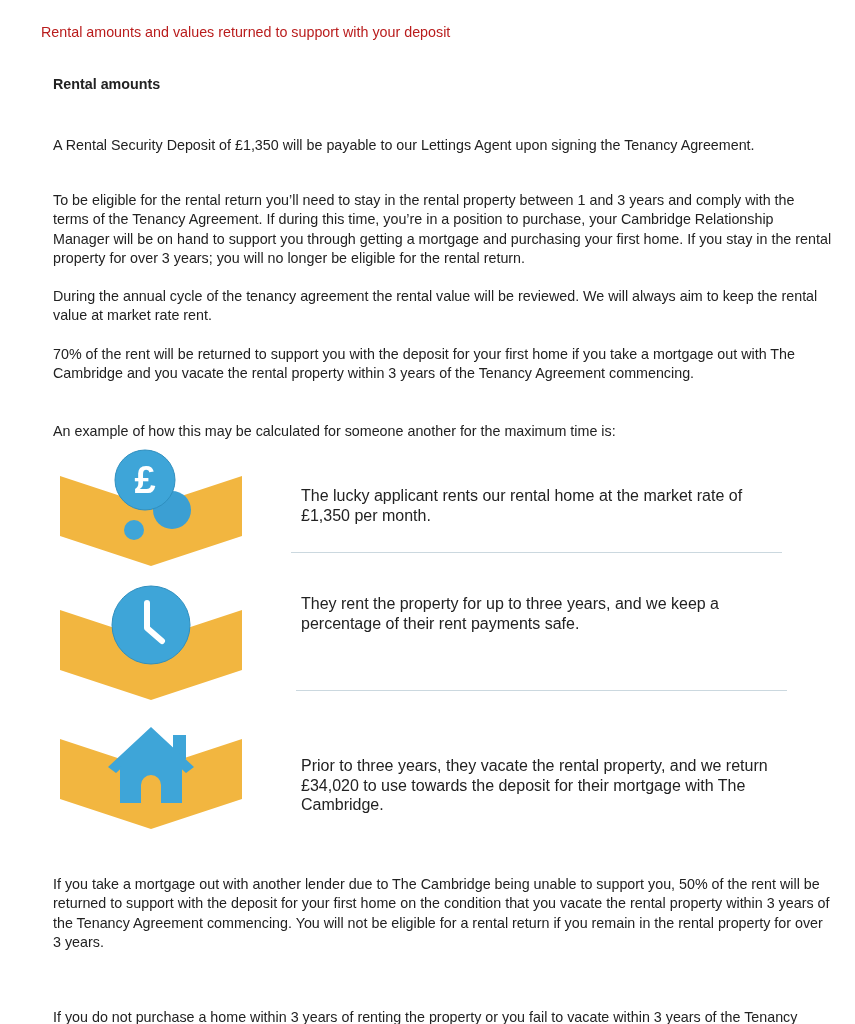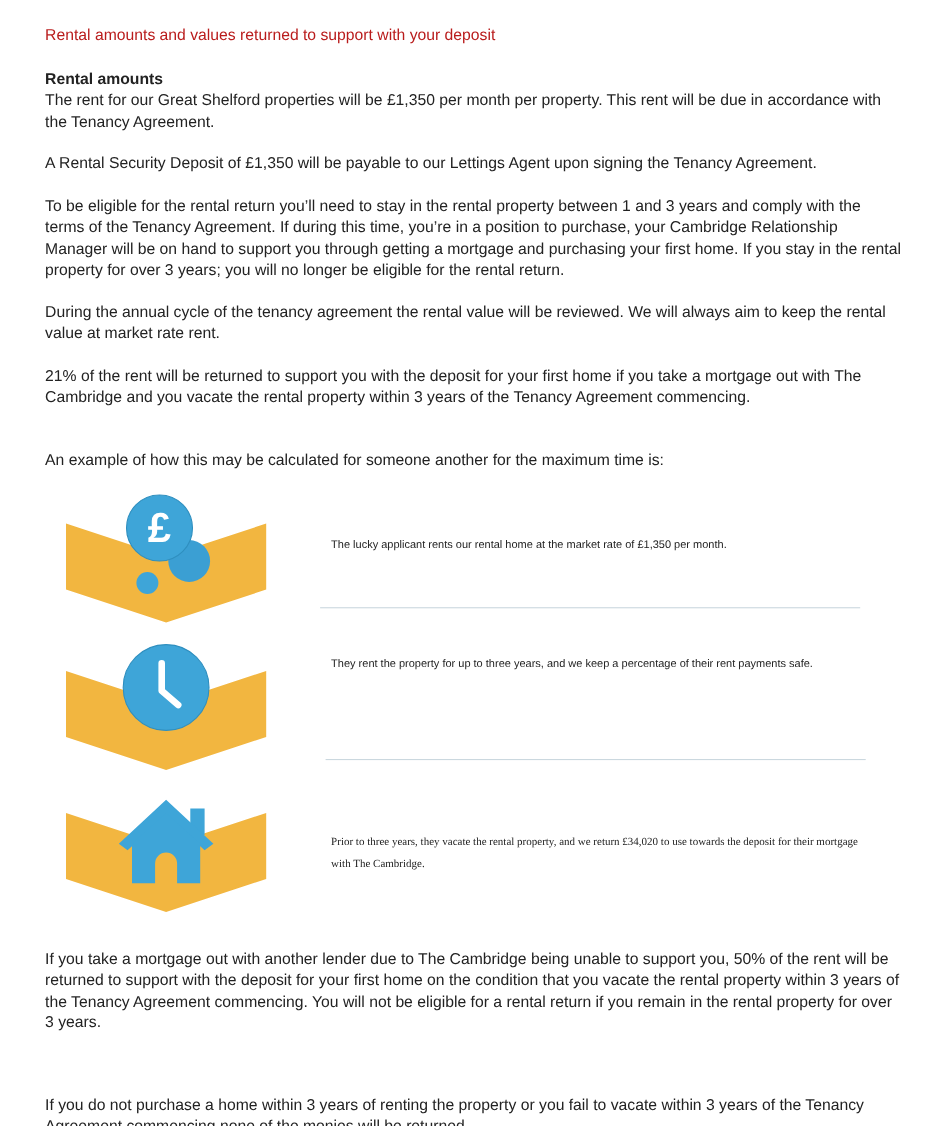--- a/index.html
+++ b/index.html
@@ -1,38 +1,37 @@
 <!DOCTYPE html>
 <html><head>
 <meta charset="utf-8">
 <style>
   html,body{margin:0;padding:0;background:#fff;}
   body{width:855px;height:1024px;position:relative;overflow:hidden;font-family:"Liberation Sans",sans-serif;color:#222;}
-  .p{position:absolute;left:41px;width:780px;font-size:14.3px;line-height:19.3px;margin:0;}
+  .p{position:absolute;left:41px;width:780px;font-size:14.3px;line-height:19.3px;margin:12px;}
   .title{position:absolute;left:41px;top:24px;font-size:14.3px;font-weight:normal;color:#b91c1c;}
   .h{font-weight:bold;display:block;}
   .icon{position:absolute;left:58px;width:186px;height:120px;}
-  .step{position:absolute;left:301px;width:490px;font-size:10px;line-height:19.5px;color:#222;}
+  .step{position:absolute;left:301px;width:490px;font-size:16px;line-height:19.5px;color:#222;}
   .rule{position:absolute;height:1px;background:#cbd8df;}
 </style>
 </head>
 <body>
 
 <div class="title">Rental amounts and values returned to support with your deposit</div>
 
 <p class="p" style="top:63px">
   <span class="h">Rental amounts</span>
-  <span>The rent for our Great Shelford properties will be £1,350 per month per property. This rent will be due in accordance with the Tenancy Agreement.</span>
 </p>
-<p class="p" style="top:140px">A Rental Security Deposit of £1,350 will be payable to our Lettings Agent upon signing the Tenancy Agreement.</p>
+<p class="p" style="top:124px">A Rental Security Deposit of £1,350 will be payable to our Lettings Agent upon signing the Tenancy Agreement.</p>
 <p class="p" style="top:179px">To be eligible for the rental return you’ll need to stay in the rental property between 1 and 3 years and comply with the terms of the Tenancy Agreement. If during this time, you’re in a position to purchase, your Cambridge Relationship Manager will be on hand to support you through getting a mortgage and purchasing your first home. If you stay in the rental property for over 3 years; you will no longer be eligible for the rental return.</p>
 <p class="p" style="top:275px">During the annual cycle of the tenancy agreement the rental value will be reviewed. We will always aim to keep the rental value at market rate rent.</p>
 
 <p class="p" style="top:333px">
-  <span>21% of the rent will be returned to support you with the deposit for your first home if you take a mortgage out with The Cambridge and you vacate the rental property within 3 years of the Tenancy Agreement commencing.</span>
+  <span>70% of the rent will be returned to support you with the deposit for your first home if you take a mortgage out with The Cambridge and you vacate the rental property within 3 years of the Tenancy Agreement commencing.</span>
 </p>
 <p class="p" style="top:410px">An example of how this may be calculated for someone another for the maximum time is:</p>
 
 <svg class="icon" style="top:448px" viewBox="0 0 186 120">
   <polygon points="2,28 93,58 184,28 184,88 93,118 2,88" fill="#f2b640"></polygon>
   <circle cx="114" cy="62" r="19" fill="#3b9fd3"></circle>
   <circle cx="76" cy="82" r="10" fill="#3ea5d8"></circle>
   <circle cx="87" cy="32" r="30" fill="#3ea5d8" stroke="#2f8fbf" stroke-width="1"></circle>
   <text x="87" y="45" text-anchor="middle" font-family="Liberation Sans, sans-serif" font-weight="bold" font-size="38" fill="#fff">£</text>
 </svg>
@@ -46,16 +45,16 @@
 </svg>
 <div class="step" style="top:594px">They rent the property for up to three years, and we keep a percentage of their rent payments safe.</div>
 <div class="rule" style="left:296px;top:690px;width:491px"></div>
 
 <svg class="icon" style="top:725px" viewBox="0 0 186 120">
   <polygon points="2,14 93,44 184,14 184,74 93,104 2,74" fill="#f2b640"></polygon>
   <rect x="115" y="10" width="13" height="24" fill="#3ea5d8"></rect>
   <polygon points="93,2 50,42 58,48 93,16 128,48 136,42" fill="#3ea5d8"></polygon>
   <path d="M62,42 L93,14 L124,42 L124,78 L103,78 L103,60 A10,10 0 0 0 83,60 L83,78 L62,78 Z" fill="#3ea5d8"></path>
 </svg>
-<div class="step" style="top:756px;font-family:Liberation Serif, serif">Prior to three years, they vacate the rental property, and we return £34,020 to use towards the deposit for their mortgage with The Cambridge.</div>
+<div class="step" style="top:756px;font-family:Liberation Sans, sans-serif">Prior to three years, they vacate the rental property, and we return £34,020 to use towards the deposit for their mortgage with The Cambridge.</div>
 
 <p class="p" style="top:863px">If you take a mortgage out with another lender due to The Cambridge being unable to support you, 50% of the rent will be returned to support with the deposit for your first home on the condition that you vacate the rental property within 3 years of the Tenancy Agreement commencing. You will not be eligible for a rental return if you remain in the rental property for over 3 years.</p>
 <p class="p" style="top:996px">If you do not purchase a home within 3 years of renting the property or you fail to vacate within 3 years of the Tenancy Agreement commencing none of the monies will be returned.</p>
 
 </body></html>

